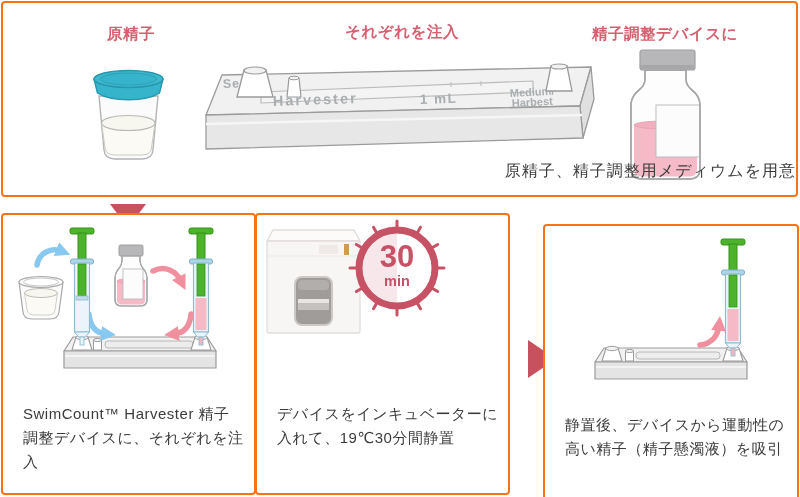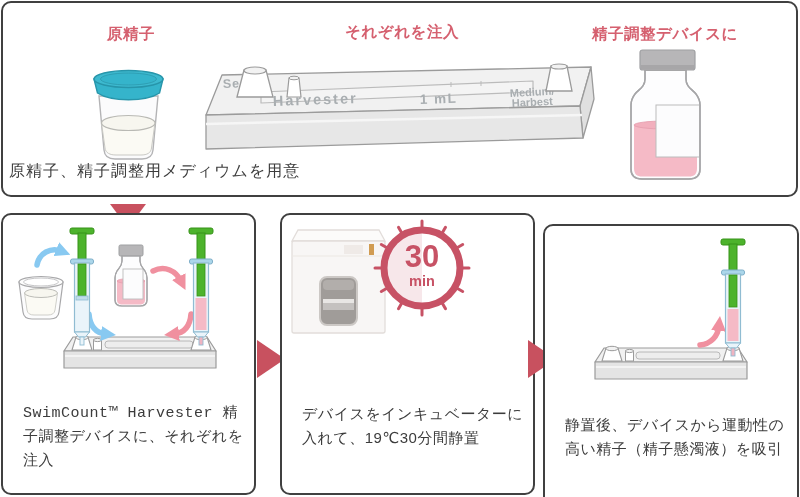--- a/index.html
+++ b/index.html
@@ -1,29 +1,29 @@
 <!DOCTYPE html>
 <html><head>
 <meta charset="utf-8">
 <style>
   html,body{margin:0;padding:0;background:#ffffff;}
   .canvas{
     position:relative;width:800px;height:497px;background:#ffffff;overflow:hidden;
     font-family:"Liberation Sans","DejaVu Sans",sans-serif;color:#3f3f3f;
   }
   .panel{
-    position:absolute;background:#ffffff;border:2px solid #404040;border-radius:10px;
+    position:absolute;background:#ffffff;border:2px solid #f97316;border-radius:4px;
     box-sizing:border-box;
   }
   .accent-label{
     position:absolute;color:#d5606f;font-weight:bold;font-size:15.5px;
     text-align:center;line-height:1.2;letter-spacing:.5px;
   }
   .top-caption{
-    position:absolute;left:0;right:0;top:158px;text-align:left;
+    position:absolute;left:0;right:0;top:158px;text-align:right;
     font-size:16px;letter-spacing:1px;color:#3c3c3c;margin-left:6px;
   }
   .step-caption{
     position:absolute;left:20px;top:187px;width:222px;
     font-size:15px;line-height:1.6;letter-spacing:.5px;color:#3c3c3c;
   }
   .illu{position:absolute;}
   .arrow-down{
     position:absolute;width:0;height:0;
     border-left:18px solid transparent;border-right:18px solid transparent;
@@ -103,21 +103,21 @@
         <rect x="17" y="3" width="55" height="20" rx="2.5" fill="#b7b6b8" stroke="#9fa0a2" stroke-width="1.2"></rect>
         <rect x="17.8" y="18" width="53.4" height="4.5" fill="#a7a6a8"></rect>
       </g>
     </svg>
 
     <div class="top-caption">原精子、精子調整用メディウムを用意</div>
   </div>
 
   <div class="arrow-down" style="left:110px;top:204px;"></div>
 
-  <div class="panel" style="left:1px;top:213px;width:255px;height:282px;font-family:Liberation Mono, monospace;">
+  <div class="panel" style="left:1px;top:213px;width:255px;height:282px;">
     <svg class="illu" style="left:8px;top:12px;" width="240" height="170" viewBox="10 10 240 170">
       <defs>
         <marker id="mk-blue" markerUnits="userSpaceOnUse" markerWidth="15" markerHeight="15" refX="5" refY="7.5" orient="auto">
           <path d="M0,0 L15,7.5 L0,15 Z" fill="#88c9f1"></path>
         </marker>
         <marker id="mk-pink" markerUnits="userSpaceOnUse" markerWidth="15" markerHeight="15" refX="5" refY="7.5" orient="auto">
           <path d="M0,0 L15,7.5 L0,15 Z" fill="#f0909f"></path>
         </marker>
       </defs>
 
@@ -178,21 +178,21 @@
         <rect x="194.5" y="81" width="11" height="32" fill="#f5bac6"></rect>
         <polygon points="192.5,115 207.5,115 203.5,120 196.5,120" fill="#eaf4fa" stroke="#90bcd2" stroke-width="1"></polygon>
         <rect x="198" y="120" width="4" height="8" fill="#f0b4c1" stroke="#90bcd2" stroke-width="0.9"></rect>
       </g>
     </svg>
     <div class="step-caption">SwimCount™ Harvester 精子調整デバイスに、それぞれを注入</div>
   </div>
 
   <div class="arrow-right" style="left:257px;top:340px;"></div>
 
-  <div class="panel" style="left:280px;top:213px;width:255px;height:282px;">
+  <div class="panel" style="left:255px;top:213px;width:255px;height:282px;">
     <svg class="illu" style="left:0px;top:0px;" width="195" height="130" viewBox="0 0 195 130">
 
       <g>
         <polygon points="10,26 16,15 97,15 103,26" fill="#fcfbfa" stroke="#e2ddda" stroke-width="1.3"></polygon>
         <rect x="10" y="26" width="93" height="92" rx="2" fill="#f8f6f5" stroke="#e2ddda" stroke-width="1.3"></rect>
         <line x1="10" y1="41" x2="103" y2="41" stroke="#ebe7e4" stroke-width="1.2"></line>
         <rect x="62" y="30" width="19" height="9" fill="#efeae7"></rect>
         <rect x="87" y="29" width="5" height="11" fill="#d19c52"></rect>
         <g>
           <rect x="38" y="62" width="37" height="48" rx="7" fill="#a09c99" stroke="#ccc8c5" stroke-width="2"></rect>

